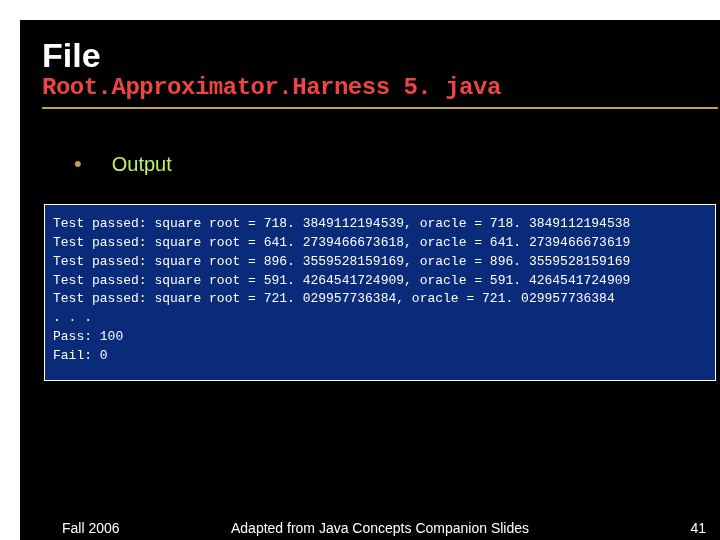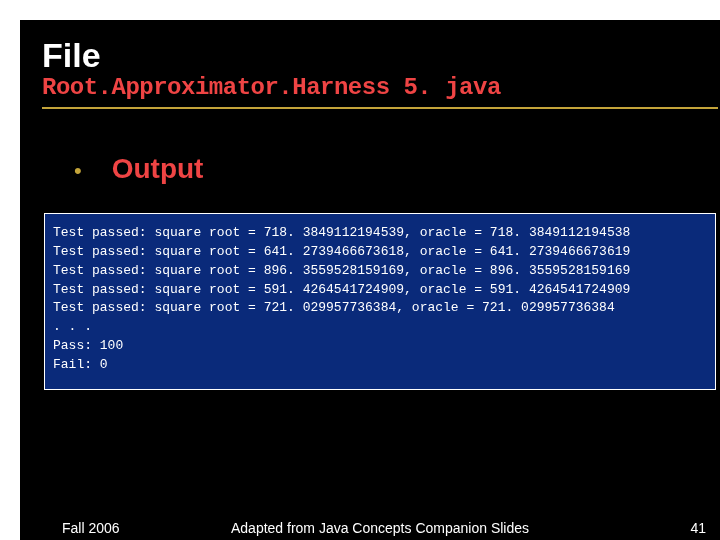--- a/index.html
+++ b/index.html
@@ -37,23 +37,23 @@
     align-items: baseline;
     padding: 14px 0 0 34px;
   }
   .bullet-dot {
     color: #c4a43a;
     font-size: 22px;
     margin-right: 10px;
     line-height: 1;
   }
   .bullet-text {
-    color: #ef4444;
-    font-size: 28px;
-    font-weight: bold;
+    color: #bef264;
+    font-size: 20px;
+    font-weight: normal;
   }
   .output-box {
     margin: 18px 14px 12px 14px;
     background: #0a2a7a;
     border: 1px solid #ffffff;
     padding: 10px 8px 14px 8px;
     font-family: "Courier New", monospace;
     font-size: 13px;
     color: #ffffff;
     line-height: 1.45;

